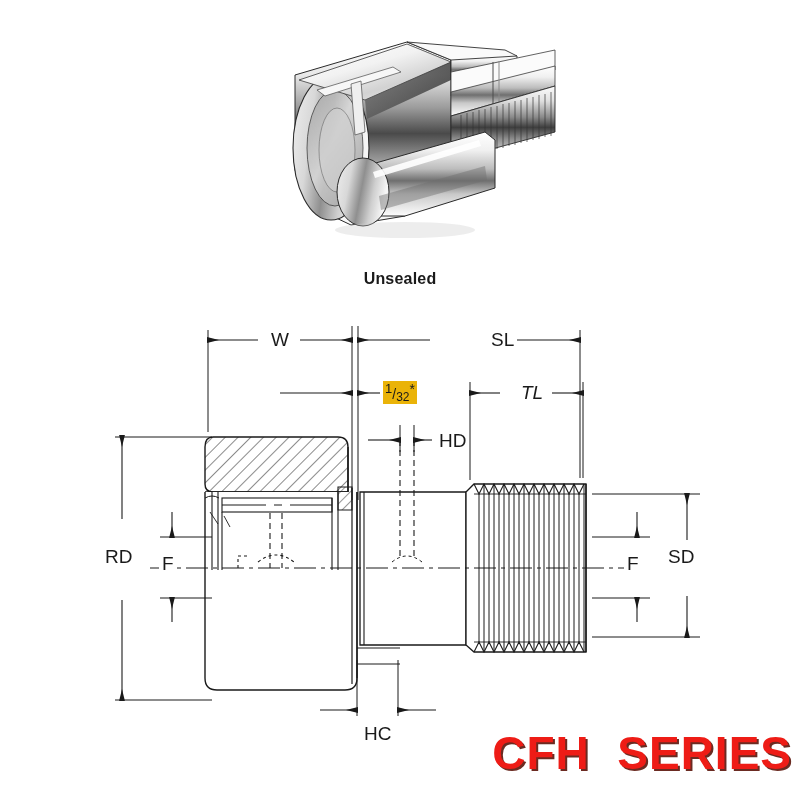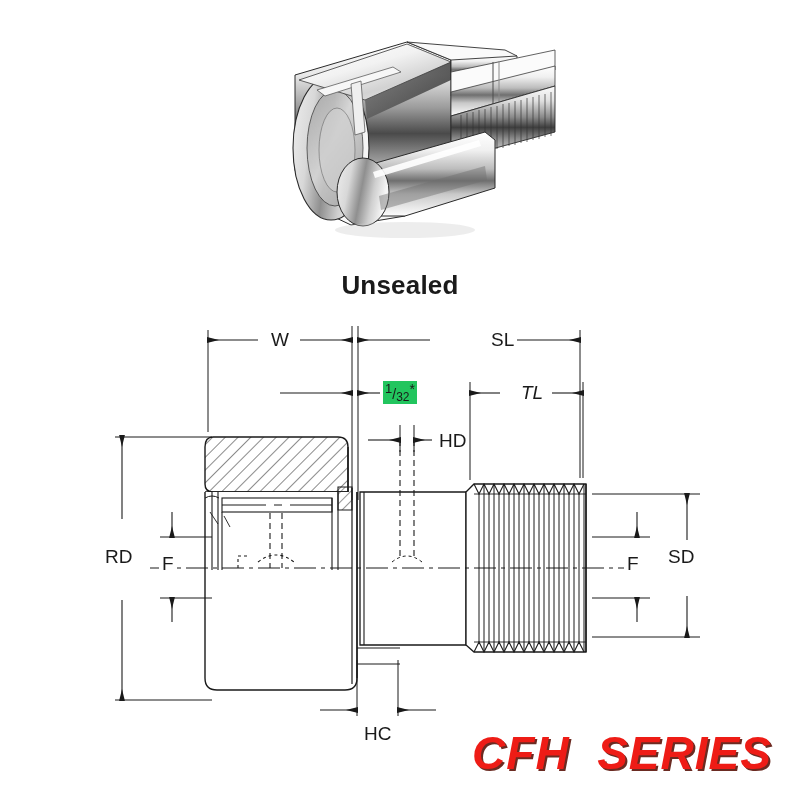--- a/index.html
+++ b/index.html
@@ -7,35 +7,35 @@
   body{
     width:800px;height:800px;position:relative;overflow:hidden;
     font-family:"Liberation Sans","DejaVu Sans",sans-serif;
     background:#ffffff;
   }
   #sheet{position:absolute;left:0;top:0;width:800px;height:800px;}
   svg.layer{position:absolute;left:0;top:0;width:800px;height:800px;overflow:visible;}
   .photo-wrap{position:absolute;left:255px;top:20px;width:310px;height:235px;}
   .caption{
     position:absolute;left:0;top:270px;width:800px;text-align:center;
-    font-size:26px;font-weight:bold;color:#1a1a1a;letter-spacing:0.2px;
+    font-size:16px;font-weight:bold;color:#1a1a1a;letter-spacing:0.2px;
   }
   .series-tag{
     position:absolute;left:452px;top:722px;width:340px;height:62px;
-    font-size:46px;font-weight:bold;font-style:italic;color:#ee1c16;
-    letter-spacing:1px;line-height:62px;text-align:center;
+    font-size:46px;font-weight:bold;color:#ee1c16;
+    letter-spacing:1px;line-height:62px;text-align:right;
     text-shadow:2px 2px 0 #6b2b22;
     white-space:pre;
   }
   .dim-label{
     position:absolute;font-size:19px;color:#1a1a1a;font-weight:normal;
     background:#ffffff;padding:0 3px;white-space:nowrap;
   }
   .frac{
-    position:absolute;font-size:14px;color:#1a1a1a;background:#22c55e;
+    position:absolute;font-size:14px;color:#1a1a1a;background:#eab308;
     padding:0 2px;white-space:nowrap;
   }
   .frac .num{font-size:13px;vertical-align:0.45em;}
   .frac .bar{font-size:14px;}
   .frac .den{font-size:12px;vertical-align:-0.18em;}
   .frac .ast{font-size:14px;vertical-align:0.35em;}
 </style>
 </head>
 <body>
 

